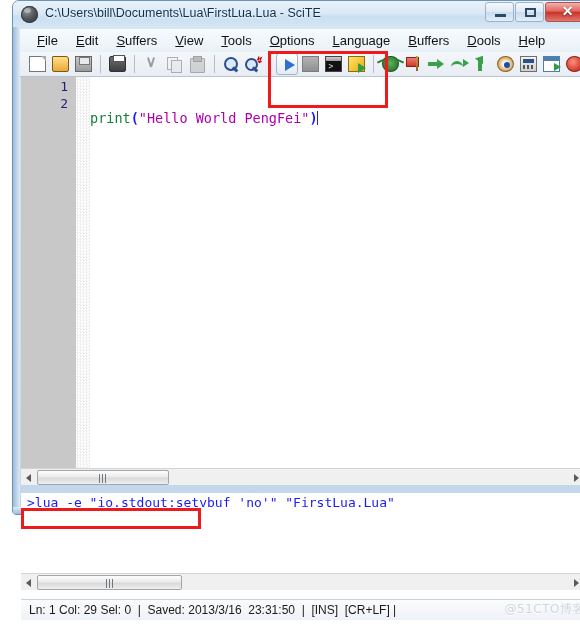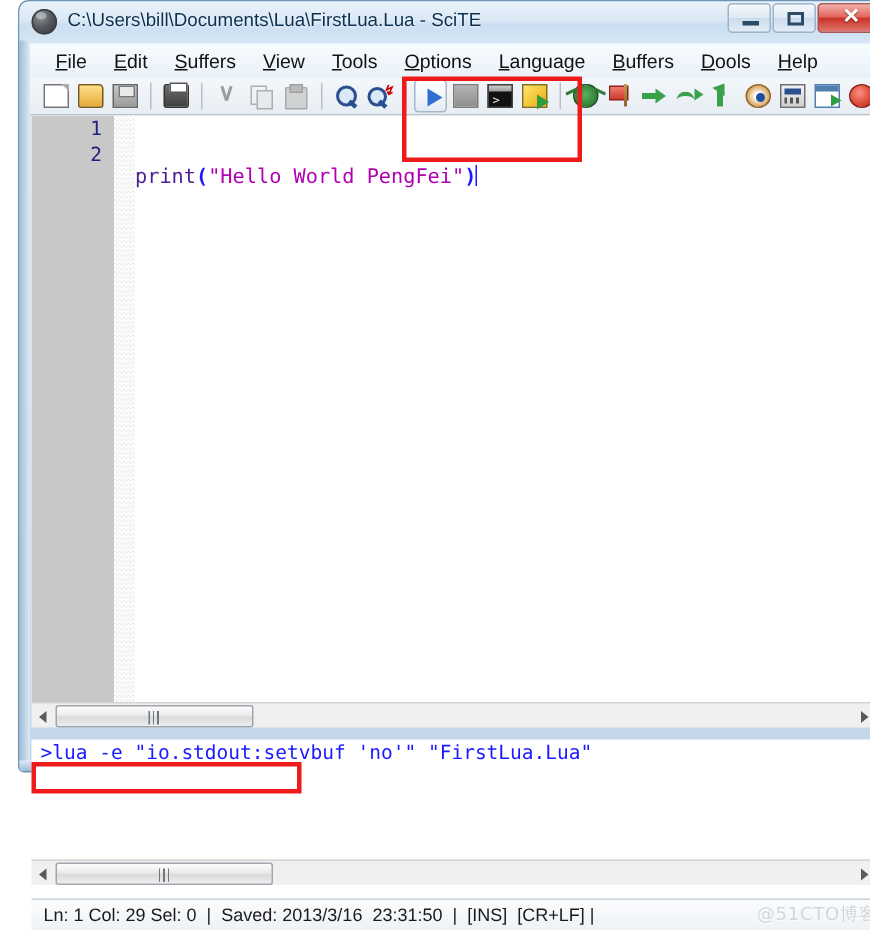--- a/index.html
+++ b/index.html
@@ -197,21 +197,21 @@
   .fold-margin {
     position: absolute; left: 55px; top: 0; width: 14px; height: 100%;
     background: repeating-conic-gradient(#efefef 0% 25%, #ffffff 0% 50%) 0 0/3px 3px;
   }
   .code-area {
     position: absolute; left: 69px; top: 0; right: 0; bottom: 0;
     font-family: "DejaVu Sans Mono", monospace; font-size: 13.5px;
     padding-top: 1px; white-space: pre;
   }
   .ln { height: 17px; line-height: 17px; }
-  .tok-fn     { color: #4c1d95; }
+  .tok-fn     { color: #15803d; }
   .tok-paren  { color: #1a1aff; font-weight: bold; }
   .tok-str    { color: #b000b0; }
   .caret { display:inline-block; width:1px; height:14px; background:#1a1aff;
            vertical-align:-2px; margin-left:-1px; }
 
   
   .tooltip {
     position: absolute; left: 258px; top: 82px;
     padding: 3px 9px 4px;
     font-size: 12.5px; color: #111;

